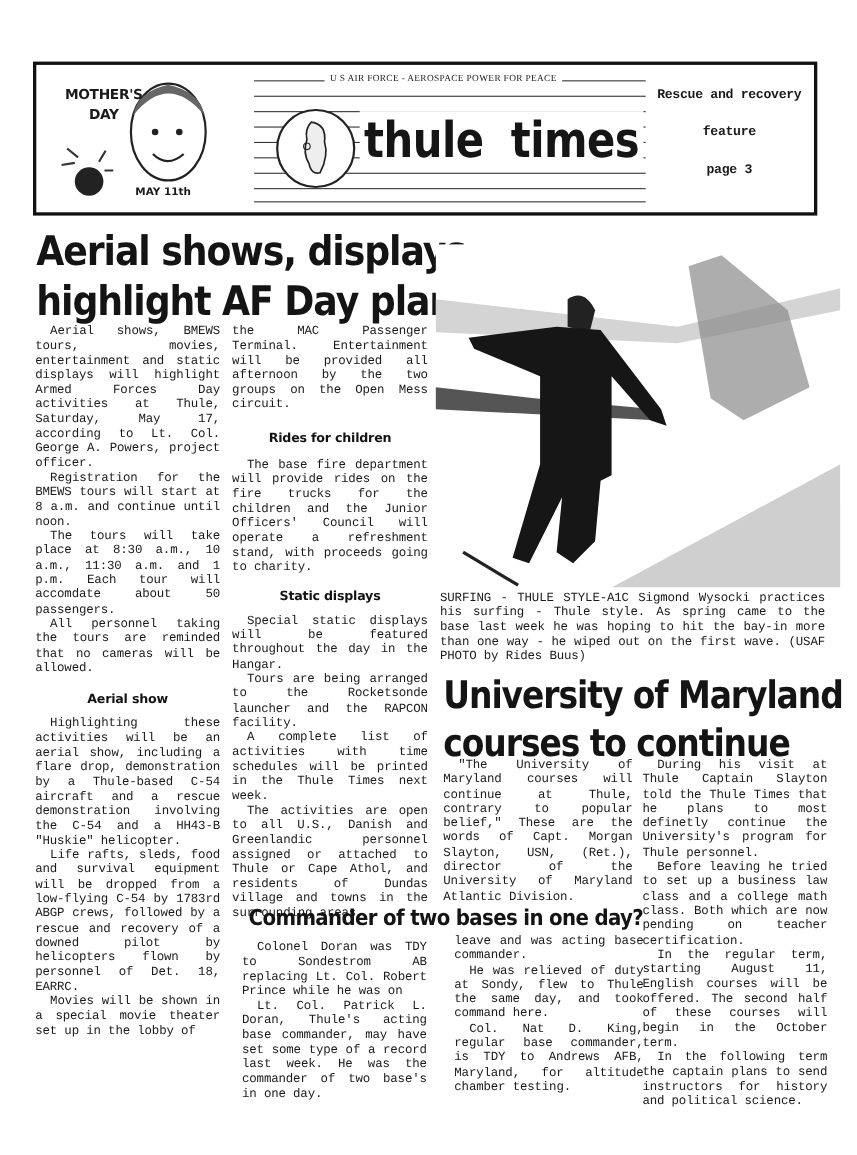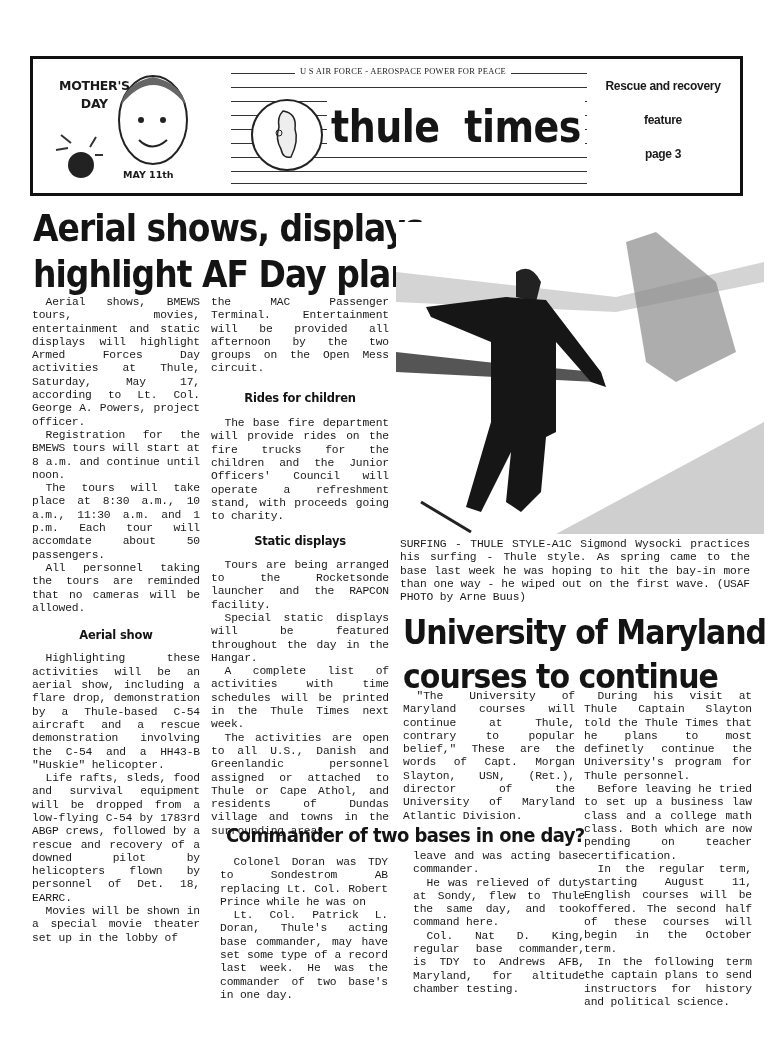--- a/index.html
+++ b/index.html
@@ -14,21 +14,21 @@
   
   #masthead { left:30px; top:56px; width:713px; height:140px; border:3px solid #111; box-sizing:border-box; background:#fff; }
   #mothers { left:8px; top:6px; width:175px; height:125px; }
   #mothers .title { position:absolute; left:18px; top:12px; font-size:12.5px; line-height:18px; text-align:center; font-family:"DejaVu Sans", sans-serif; font-weight:bold; letter-spacing:-0.3px; }
   #mothers .date { position:absolute; left:82px; top:104px; font-size:9.5px; font-family:"DejaVu Sans", sans-serif; font-weight:bold; }
   #nameplate { left:198px; top:4px; width:356px; height:120px; }
   #nameplate .rule { position:absolute; left:0; width:356px; height:1.3px; background:#333; }
   #nameplate .motto { position:absolute; left:64px; top:3px; background:#fff; padding:0 5px; font-family:Liberation Serif, serif; font-size:8.5px; letter-spacing:0.3px; color:#222; }
   #nameplate .logo { position:absolute; left:20px; top:36px; width:68px; height:68px; border:2px solid #222; border-radius:50%; background:#fff; }
   #nameplate .wordmark { position:absolute; left:96px; top:38px; background:#fff; padding:0 4px; font-family:"DejaVu Sans", sans-serif; font-weight:bold; font-size:38px; letter-spacing:-0.5px; color:#151515; transform:scaleY(1.18); transform-origin:top left; word-spacing:12px; }
-  #teaser { left:555px; top:20px; width:150px; text-align:center; font-family:Liberation Sans, sans-serif; font-weight:bold; font-size:12px; letter-spacing:-0.3px; }
+  #teaser { left:555px; top:20px; width:150px; text-align:center; font-family:Liberation Mono, monospace; font-weight:bold; font-size:12px; letter-spacing:-0.3px; }
   #teaser div { height:34px; }
 
   
   #h-aerial { left:33px; top:205px; font-size:33px; line-height:41px; letter-spacing:-1px; transform:scaleY(1.12); transform-origin:top left; }
   #h-umd { left:403px; top:611px; font-size:30px; line-height:38px; letter-spacing:-1px; transform:scaleY(1.15); transform-origin:top left; }
   #h-cmdr { left:226px; top:823px; font-size:18px; letter-spacing:-0.6px; transform:scaleY(1.1); transform-origin:top left; }
 
   .sub { font-size:11.5px; text-align:center; letter-spacing:-0.2px; }
 
   .col p { margin:0; text-indent:1.2em; text-align:justify; }
@@ -98,40 +98,40 @@
   <p>Highlighting these activities will be an aerial show, including a flare drop, demonstration by a Thule-based C-54 aircraft and a rescue demonstration involving the C-54 and a HH43-B "Huskie" helicopter.</p>
   <p>Life rafts, sleds, food and survival equipment will be dropped from a low-flying C-54 by 1783rd ABGP crews, followed by a rescue and recovery of a downed pilot by helicopters flown by personnel of Det. 18, EARRC.</p>
   <p>Movies will be shown in a special movie theater set up in the lobby of</p>
 </div>
 
 <div class="abs col mono" style="left:211px;top:296px;width:178px;">
   <p style="text-indent:0">the MAC Passenger Terminal. Entertainment will be provided all afternoon by the two groups on the Open Mess circuit.</p>
   <div class="head sub" style="margin:16px 0 12px">Rides for children</div>
   <p>The base fire department will provide rides on the fire trucks for the children and the Junior Officers' Council will operate a refreshment stand, with proceeds going to charity.</p>
   <div class="head sub" style="margin:12px 0 10px">Static displays</div>
+  <p>Special static displays will be featured throughout the day in the Hangar.</p>
   <p>Tours are being arranged to the Rocketsonde launcher and the RAPCON facility.</p>
-  <p>Special static displays will be featured throughout the day in the Hangar.</p>
   <p>A complete list of activities with time schedules will be printed in the Thule Times next week.</p>
   <p>The activities are open to all U.S., Danish and Greenlandic personnel assigned or attached to Thule or Cape Athol, and residents of Dundas village and towns in the surrounding areas.</p>
 </div>
 
 <div id="photo" class="abs">
   <svg width="368" height="312">
     <rect x="0" y="0" width="368" height="312" fill="#fff"></rect>
     <path d="M0 50 L220 75 L368 40 L368 60 L220 90 L0 80Z" fill="#d4d4d4"></path>
     <path d="M0 130 L90 140 L200 150 L200 160 L0 150Z" fill="#555"></path>
     <path d="M230 20 L260 10 L320 60 L340 130 L280 160 L250 140Z" fill="#8a8a8a" opacity="0.7"></path>
     <path d="M160 312 L368 200 L368 312Z" fill="#cfcfcf"></path>
     <path d="M120 50 Q135 40 145 60 L140 80 L120 75Z" fill="#222"></path>
     <path d="M30 85 L110 75 L150 78 L205 150 L210 165 L195 160 L160 120 L160 210 L150 215 L145 270 L125 290 L110 280 L115 230 L85 290 L70 285 L95 200 L95 120 L35 95Z" fill="#161616"></path>
     <path d="M25 280 L75 310" stroke="#222" stroke-width="3"></path>
   </svg>
 </div>
 <div id="caption" class="abs mono col">
-  <p style="text-indent:0">SURFING - THULE STYLE-A1C Sigmond Wysocki practices his surfing - Thule style. As spring came to the base last week he was hoping to hit the bay-in more than one way - he wiped out on the first wave. (USAF PHOTO by Arne Buus)</p>
+  <p style="text-indent:0">SURFING - THULE STYLE-A1C Sigmond Wysocki practices his surfing - Thule style. As spring came to the base last week he was hoping to hit the bay-in more than one way - he wiped out on the first wave. (USAF PHOTO by Rides Buus)</p>
 </div>
 
 <div id="h-umd" class="abs head">
   <div>University of Maryland</div>
   <div>courses to continue</div>
 </div>
 <div class="abs col mono" style="left:403px;top:690px;width:172px;">
   <p>"The University of Maryland courses will continue at Thule, contrary to popular belief," These are the words of Capt. Morgan Slayton, USN, (Ret.), director of the University of Maryland Atlantic Division.</p>
 </div>
 <div class="abs col mono" style="left:584px;top:690px;width:168px;">

